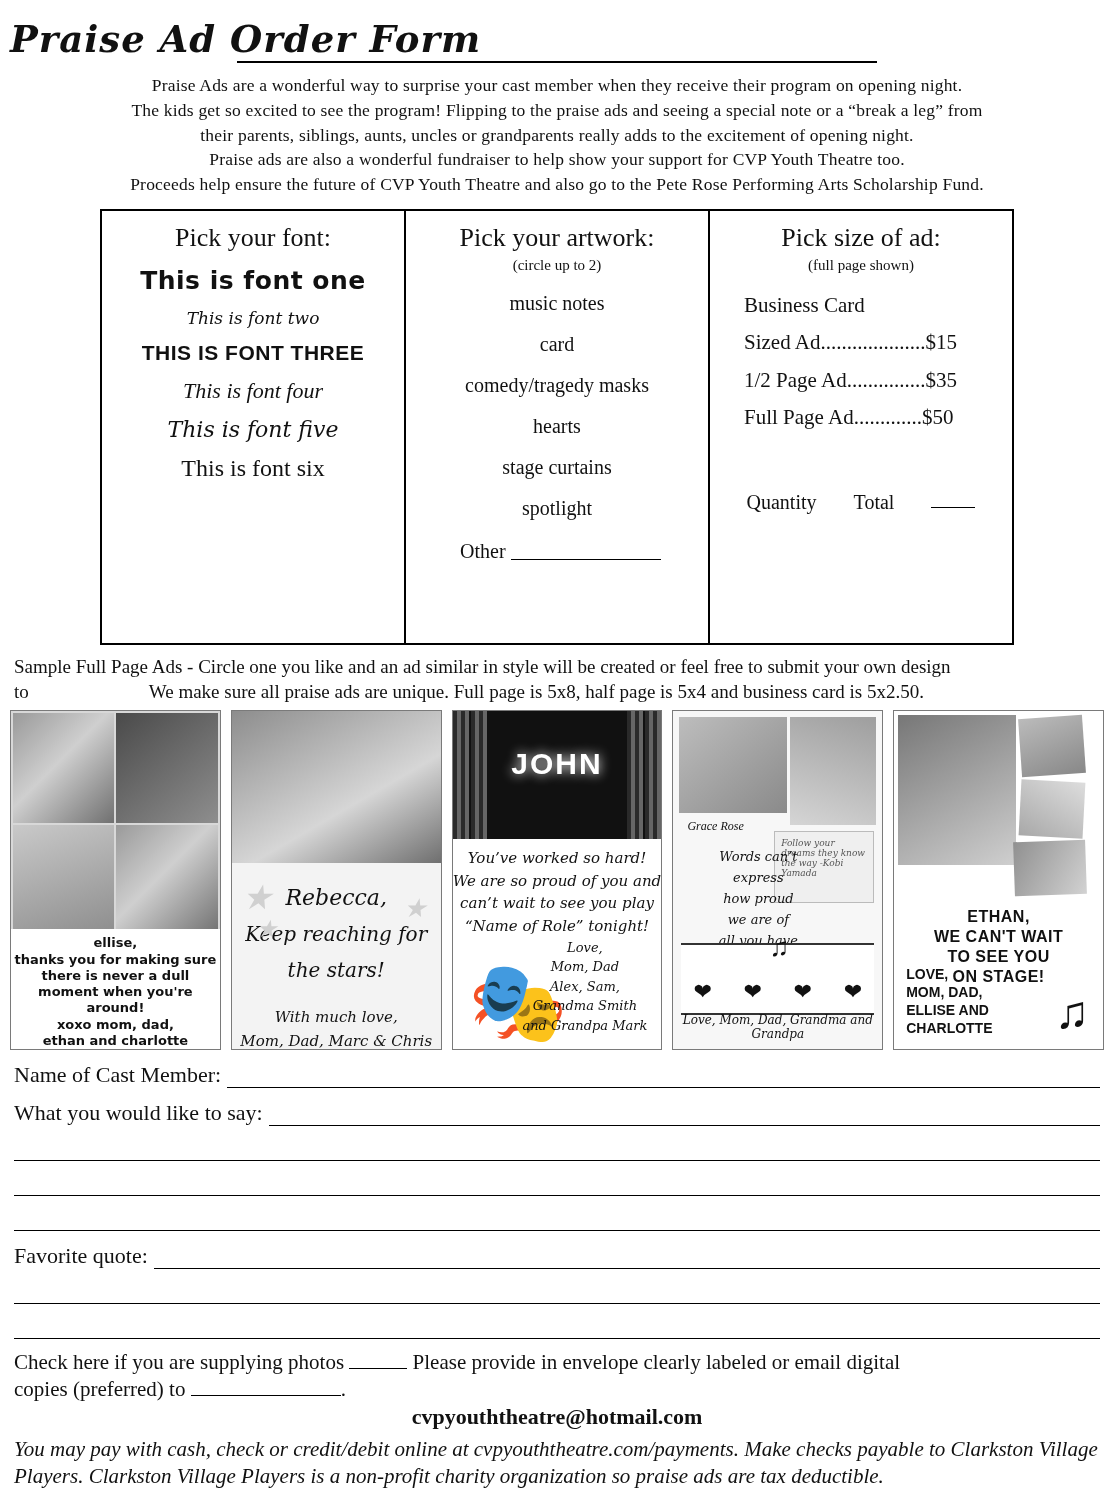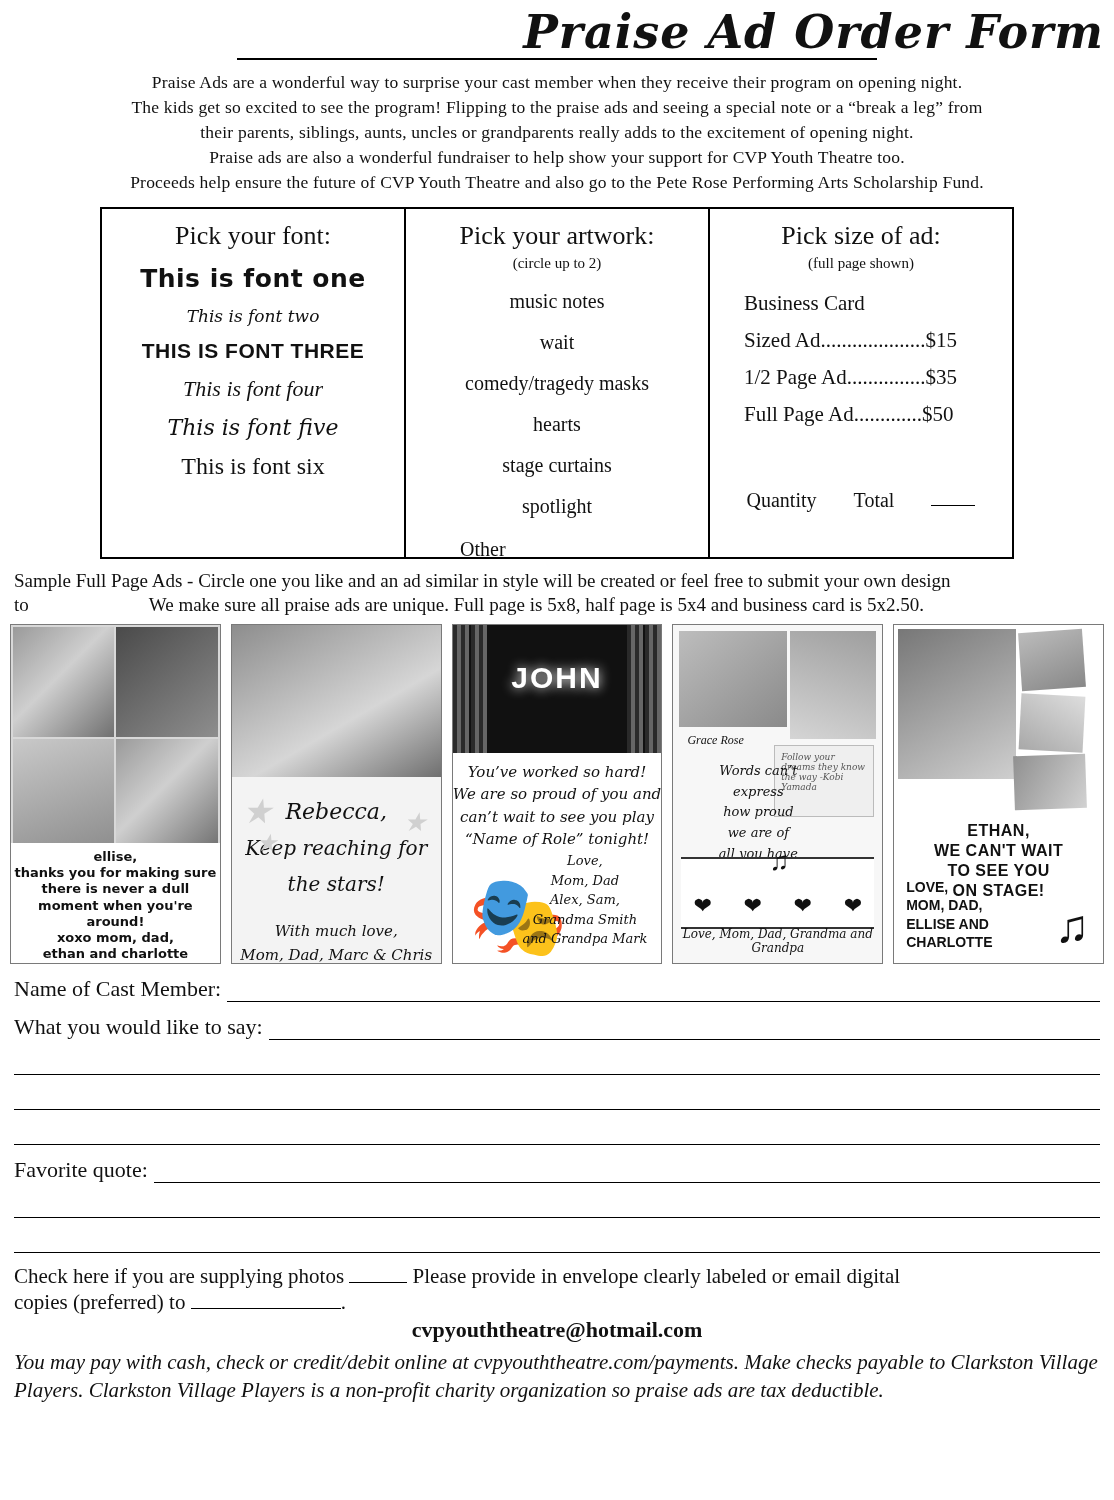--- a/index.html
+++ b/index.html
@@ -18,27 +18,27 @@
   .page {
     width: 1114px;
     height: 1500px;
     position: relative;
     box-sizing: border-box;
     padding: 0 10px;
   }
 
   
   .title {
-    text-align: right;
+    text-align: left;
     font-family: "DejaVu Serif", serif;
     font-style: italic;
     font-weight: bold;
-    font-size: 46px;
+    font-size: 37px;
     letter-spacing: 1px;
-    margin: 8px 0 0 0;
+    margin: 20px 0 0 0;
     line-height: 1.05;
   }
   .title-rule {
     width: 640px;
     height: 2px;
     background: #000;
     margin: 2px auto 10px auto;
   }
 
   
@@ -49,21 +49,21 @@
     margin: 0 34px 12px 34px;
     letter-spacing: .2px;
   }
   .intro div { white-space: nowrap; }
 
   
   .options-box {
     border: 2px solid #000;
     margin: 4px 90px 0 90px;
     display: flex;
-    height: 352px;
+    height: 436px;
     box-sizing: border-box;
   }
   .opt-col {
     flex: 1;
     padding: 12px 6px 0 6px;
     box-sizing: border-box;
     text-align: center;
     position: relative;
   }
   .opt-col.divider-r { border-right: 2px solid #000; }
@@ -377,21 +377,21 @@
       <div class="font-sample f3">THIS IS FONT THREE</div>
       <div class="font-sample f4">This is font four</div>
       <div class="font-sample f5">This is font five</div>
       <div class="font-sample f6">This is font six</div>
     </div>
 
     <div class="opt-col divider-r">
       <div class="opt-head">Pick your artwork:</div>
       <div class="opt-sub">(circle up to 2)</div>
       <div class="art-item">music notes</div>
-      <div class="art-item">wait</div>
+      <div class="art-item">card</div>
       <div class="art-item">comedy/tragedy masks</div>
       <div class="art-item">hearts</div>
       <div class="art-item">stage curtains</div>
       <div class="art-item">spotlight</div>
       <div class="art-other">
         <span>Other</span>
         <span class="ul"></span>
       </div>
     </div>
 

